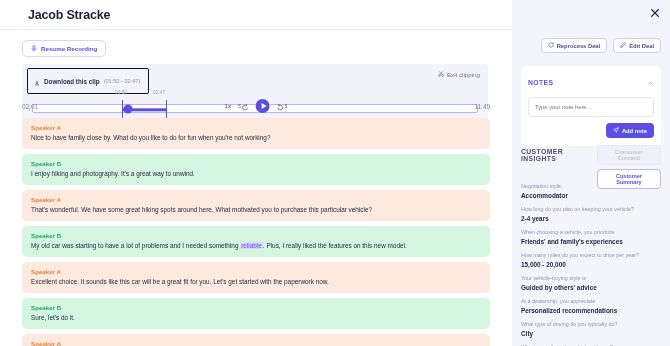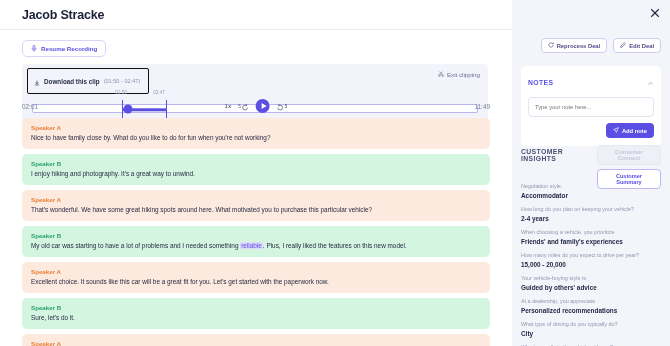--- a/index.html
+++ b/index.html
@@ -10,21 +10,21 @@
     font-family: "Liberation Sans", sans-serif;
     color: #1f2340;
   }
   .app { position: relative; width: 670px; height: 346px; display: flex; background:#fff; }
 
   
   .left { width: 512px; height: 346px; position: relative; background:#fff; }
 
   .titlebar {
     height: 29px; display:flex; align-items:center;
-    padding-left: 22px;
+    padding-left: 28px;
   }
   .deal-title { font-size: 12.5px; font-weight: bold; letter-spacing:-.2px; color:#1d2138; }
 
   .divider { height:1px; background:#ececf4; }
 
   .toolbar-row { padding: 8px 0 0 22px; }
   .resume-btn {
     display:inline-flex; align-items:center; gap:4px;
     border:1px solid #d7d6f5; border-radius: 5px;
     background:#fff; padding: 4px 8px;

